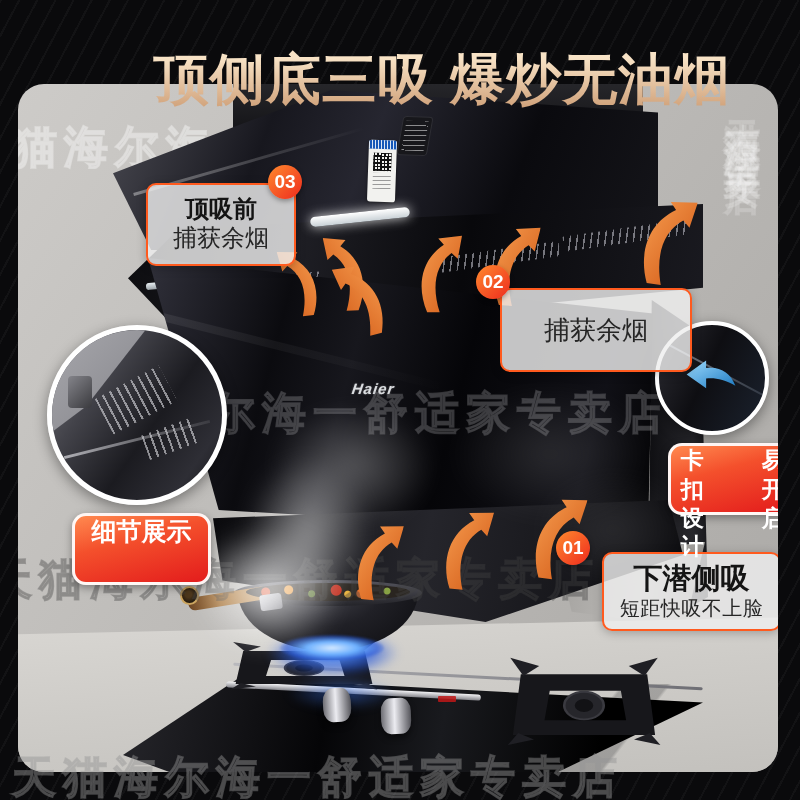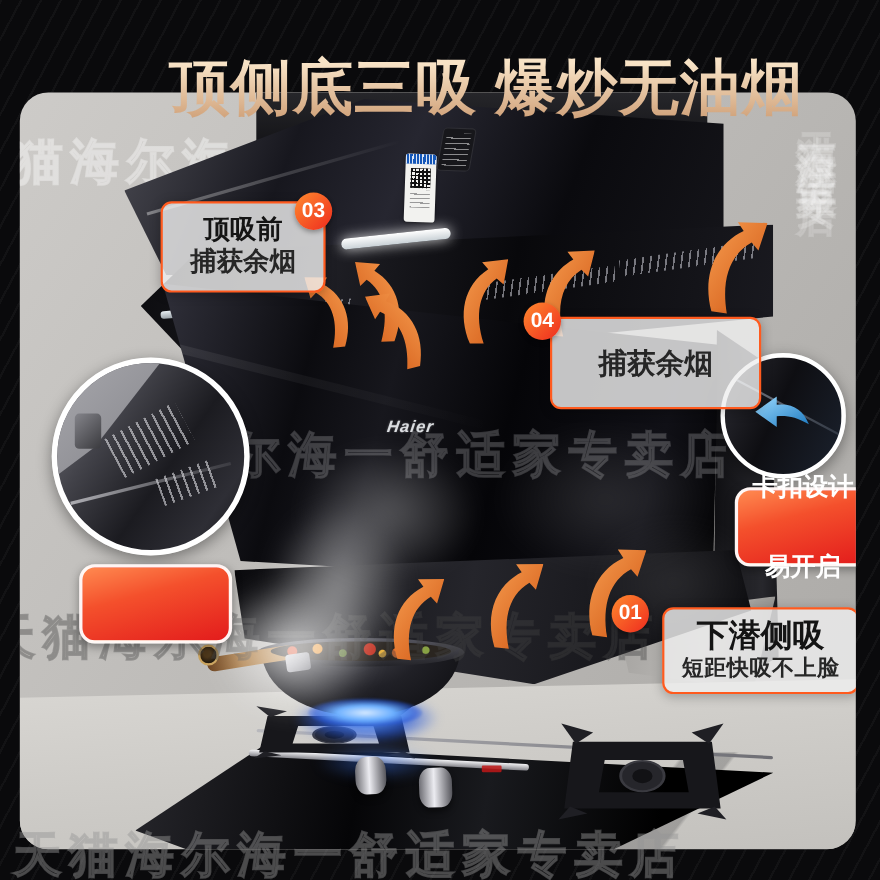--- a/index.html
+++ b/index.html
@@ -149,41 +149,41 @@
   .a4{left:398px;top:140px;width:46px;height:100px;}
   .a5{left:472px;top:130px;width:48px;height:104px;transform:rotate(4deg);}
   .a6{left:622px;top:100px;width:52px;height:116px;transform:rotate(8deg);}
   .b1{left:336px;top:432px;width:46px;height:92px;transform:rotate(6deg);}
   .b2{left:424px;top:418px;width:48px;height:96px;transform:rotate(6deg);}
   .b3{left:514px;top:404px;width:50px;height:100px;transform:rotate(8deg);}
   
   .badge{position:absolute;width:34px;height:34px;border-radius:50%;z-index:9;
      background:linear-gradient(135deg,var(--badge-start,#ff8a2e),var(--badge-end,#ee2b1e));
      color:#fff;font-weight:800;font-size:19px;display:flex;align-items:center;justify-content:center;
-     box-shadow:0 2px 5px rgba(0,0,0,0.35);margin-top:10px;}
+     box-shadow:0 2px 5px rgba(0,0,0,0.35);}
   .badge03{left:250px;top:81px;}
   .badge02{left:458px;top:181px;}
   .badge01{left:538px;top:447px;}
   
   .callout{position:absolute;background:rgba(238,238,238,0.82);z-index:8;text-align:center;
      border:2.5px solid var(--callout-border,#ff5a1e);border-radius:10px;
      box-shadow:0 2px 10px rgba(0,0,0,0.25);display:flex;flex-direction:column;justify-content:center;}
   .callout .t{font-weight:900;color:#141414;line-height:1.1;}
-  .callout .s{color:#262626;font-weight:700;line-height:1.2;margin-top:2px;}
+  .callout .s{color:#262626;font-weight:400;line-height:1.2;margin-top:2px;}
   .c03{left:128px;top:99px;width:146px;height:79px;}
   .c03 .t{font-size:24px;} .c03 .s{font-size:24px;}
   .c02{left:482px;top:204px;width:188px;height:80px;}
   .c02 .t{font-size:33px;} .c02 .s{font-size:26px;}
   .c01{left:584px;top:468px;width:175px;height:75px;}
   .c01 .t{font-size:29px;} .c01 .s{font-size:20px;letter-spacing:0.5px;}
   
   .rlabel{position:absolute;z-index:8;color:#fff;font-weight:900;text-align:center;
      background:linear-gradient(165deg,var(--label-red-start,#ff8a50) 0%,#f4502c 38%,var(--label-red-end,#e31c1c) 100%);
      border:3px solid rgba(255,255,255,0.95);border-radius:14px;
-     box-shadow:0 3px 9px rgba(0,0,0,0.35);display:flex;flex-direction:column;justify-content:center;gap:44px;}
+     box-shadow:0 3px 9px rgba(0,0,0,0.35);display:flex;flex-direction:row;justify-content:center;gap:44px;}
   .r-clip{left:650px;top:359px;width:118px;height:66px;font-size:23px;line-height:1.25;}
   .r-detail{left:54px;top:429px;width:133px;height:66px;font-size:25px;line-height:1.25;}
   
   .inset{position:absolute;border-radius:50%;overflow:hidden;z-index:7;
      box-shadow:0 4px 14px rgba(0,0,0,0.4);}
   .inset-l{left:29px;top:241px;width:170px;height:170px;border:5px solid #fff;
      background:linear-gradient(125deg,#77777d 0%,#43434a 30%,#1b1b20 58%,#2e2e35 82%,#151518 100%);}
   .inset-l .wedge{position:absolute;left:0;top:0;width:100%;height:100%;
      clip-path:polygon(0 0,55% 0,20% 45%,0 60%);background:linear-gradient(135deg,#a7a7ac,#6a6a70);}
   .inset-l .iv{position:absolute;background:repeating-linear-gradient(90deg,rgba(235,235,240,0.85) 0 2px,transparent 2px 8px);opacity:0.65;}
@@ -335,31 +335,32 @@
 
     <div class="callout c03">
       <div class="t">顶吸前</div>
       <div class="s">捕获余烟</div>
     </div>
     <div class="badge badge03">03</div>
 
     <div class="callout c02">
       <div class="s">捕获余烟</div>
     </div>
-    <div class="badge badge02">04</div>
+    <div class="badge badge02">02</div>
 
     <div class="callout c01">
       <div class="t">下潜侧吸</div>
       <div class="s">短距快吸不上脸</div>
     </div>
     <div class="badge badge01">01</div>
 
     <div class="rlabel r-clip">
       <div>卡扣设计</div>
       <div>易开启</div>
     </div>
     <div class="rlabel r-detail">
+      <div>细节展示</div>
     </div>
 
   </div>
 
   <div class="wm wm-bottom">天猫海尔海一舒适家专卖店</div>
 </div>
 
 </body></html>

